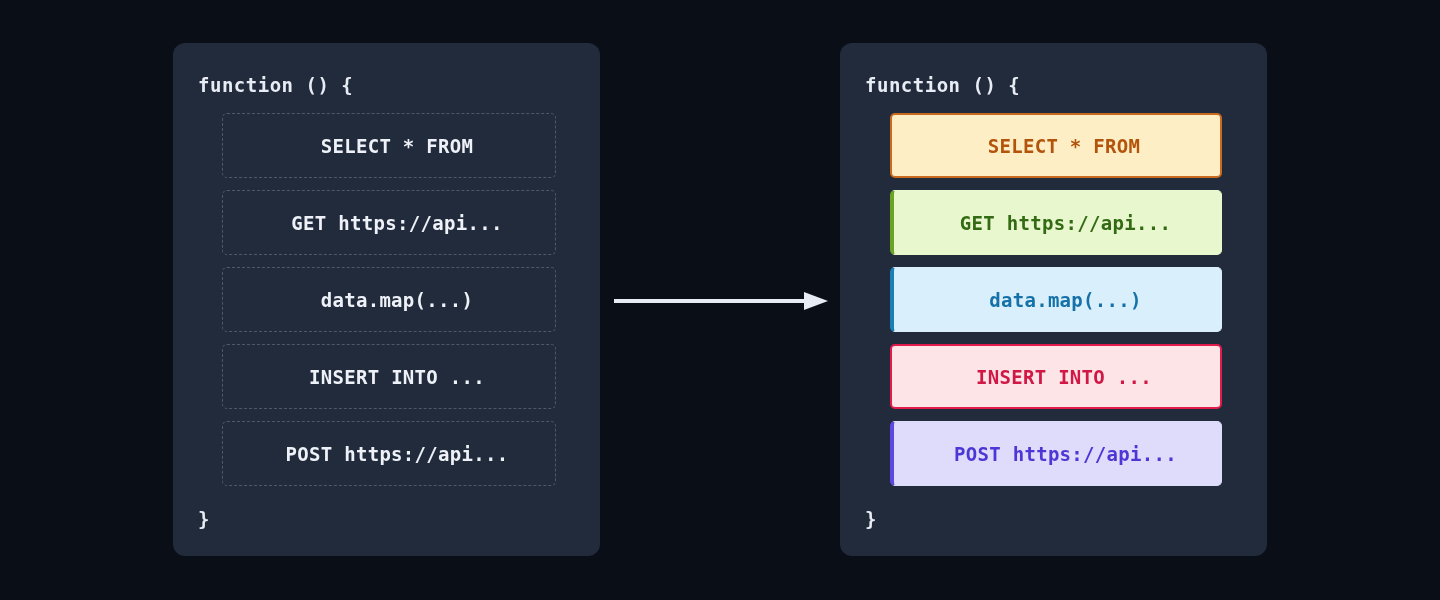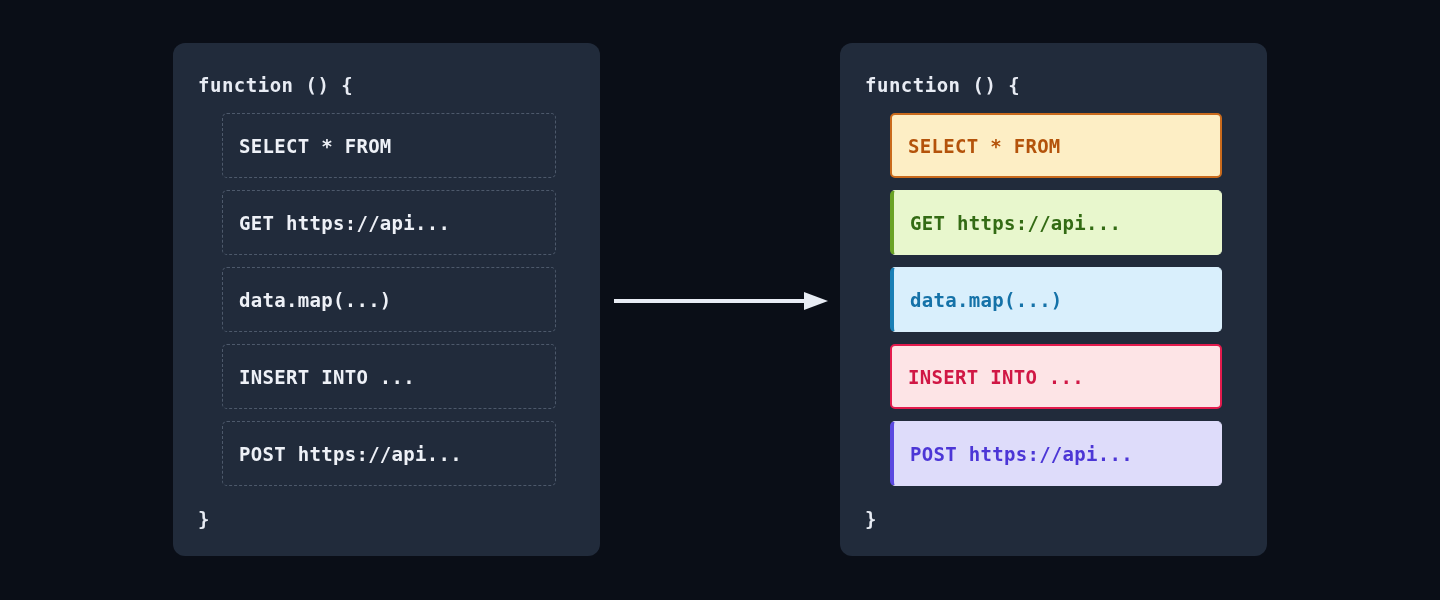--- a/index.html
+++ b/index.html
@@ -55,20 +55,21 @@
     margin-bottom:12px;
     display:flex;
     align-items:center;
     padding-left:16px;
     border-radius:5px;
     font-family:"DejaVu Sans Mono", monospace;
     font-size:19px;
     font-weight:bold;
     letter-spacing:0.3px;
     white-space:pre;
+    justify-content:center;
   }
 
   
   .stmt.plain {
     border:1px dashed #4d596b;
     color:#eef1f7;
     background:transparent;
   }
 
   

